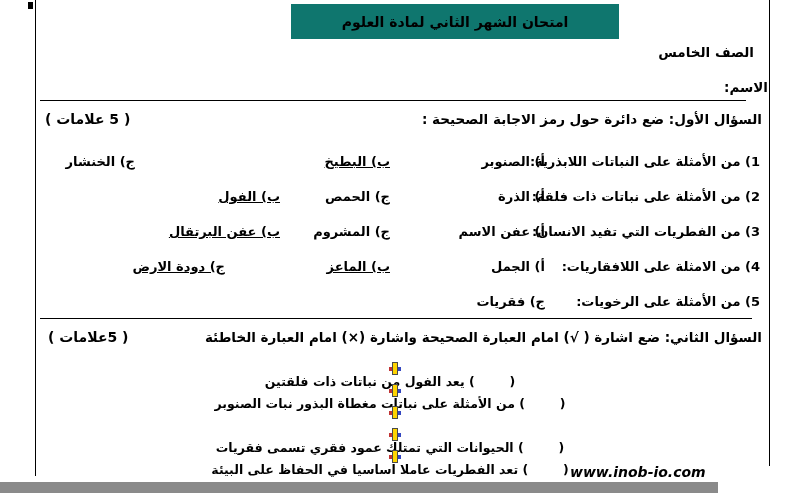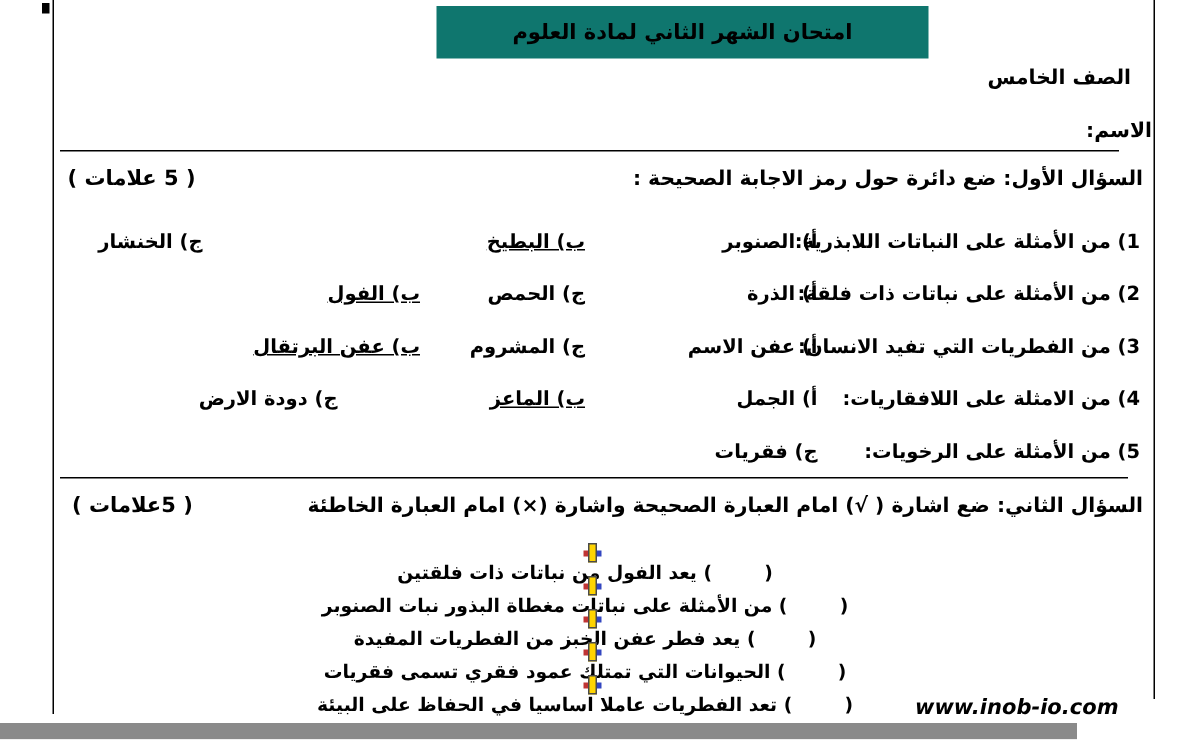--- a/index.html
+++ b/index.html
@@ -31,37 +31,37 @@
   .s1-marks { top:111px; left:45px; }
   .s2-marks { top:329px; left:48px; }
 
   .mcq { position:absolute; top:144px; left:25px; width:735px; font-size:13px; }
   .mcq-row { display:flex; align-items:center; height:35px; }
   .mcq-row .col { white-space:nowrap; text-align:right; }
   .col-q { width:215px; }
   .col-a { width:155px; }
   .col-b { width:255px;text-decoration:underline; }
   .col-c { width:110px; }
-  .shift-right { position:relative; right:-90px; }
+  .shift-right { position:relative; right:-90px;text-decoration:underline; }
 
   .statements { position:absolute; top:362px; right:74px; width:660px; font-size:12.5px; }
   .st-row { display:flex; align-items:center; height:22px;flex-direction:column; }
   .st-text { white-space:nowrap; }
   .bullet { position:relative; width:12px; height:14px; flex:0 0 12px; margin-left:9px; }
   .bullet::after {
     content:""; position:absolute; left:0; top:5px; width:12px; height:4px; z-index:1;
     background:linear-gradient(90deg,#c03434 0%,#c03434 42%,#3346c0 58%,#3346c0 100%);
   }
   .bullet::before {
     content:""; position:absolute; left:3px; top:0; width:6px; height:13px; z-index:2;
     background:#ffd400; border:1px solid #4a4a4a; box-sizing:border-box;
   }
   .watermark {
     position:absolute; left:570px; top:464px; width:160px; direction:ltr; text-align:left;
-    font-style:italic; font-weight:bold; font-size:14px; white-space:nowrap;margin-left:40px;
+    font-style:italic; font-weight:bold; font-size:14px; white-space:nowrap;
   }
   .bottom-strip { position:absolute; left:0; top:482px; width:718px; height:11px; background:#8a8a8a; }
 </style>
 </head>
 <body>
 
 <div class="page" dir="rtl" lang="ar">
 
   <div class="corner-mark"></div>
   <div class="vline vline-left"></div>
@@ -115,21 +115,20 @@
     <div class="st-row">
       <span class="bullet"></span>
       <span class="st-text">(&nbsp;&nbsp;&nbsp;&nbsp;&nbsp;&nbsp;&nbsp;&nbsp;) يعد الفول من نباتات ذات فلقتين</span>
     </div>
     <div class="st-row">
       <span class="bullet"></span>
       <span class="st-text">(&nbsp;&nbsp;&nbsp;&nbsp;&nbsp;&nbsp;&nbsp;&nbsp;) من الأمثلة على نباتات مغطاة البذور نبات الصنوبر</span>
     </div>
     <div class="st-row">
       <span class="bullet"></span>
-      <span class="st-text">(&nbsp;&nbsp;&nbsp;&nbsp;&nbsp;&nbsp;&nbsp;&nbsp;) يعد فطر عفن الخبز من الفطريات المفيدة</span>
     </div>
     <div class="st-row">
       <span class="bullet"></span>
       <span class="st-text">(&nbsp;&nbsp;&nbsp;&nbsp;&nbsp;&nbsp;&nbsp;&nbsp;) الحيوانات التي تمتلك عمود فقري تسمى فقريات</span>
     </div>
     <div class="st-row">
       <span class="bullet"></span>
       <span class="st-text">(&nbsp;&nbsp;&nbsp;&nbsp;&nbsp;&nbsp;&nbsp;&nbsp;) تعد الفطريات عاملا اساسيا في الحفاظ على البيئة</span>
     </div>
   </div>

